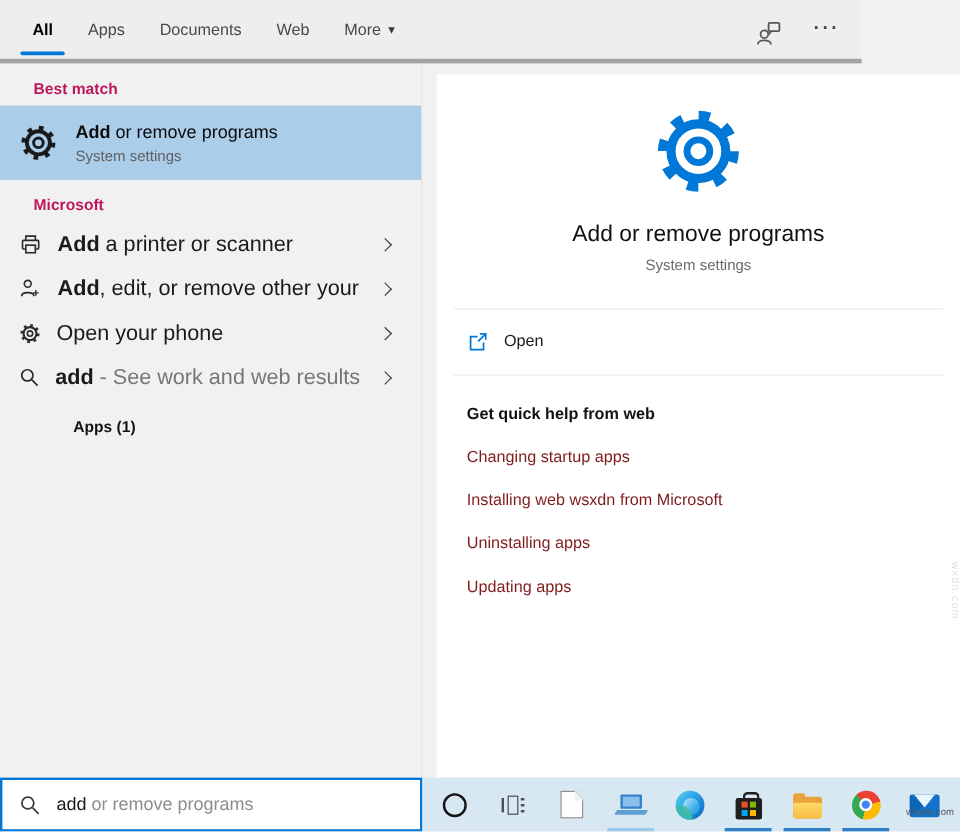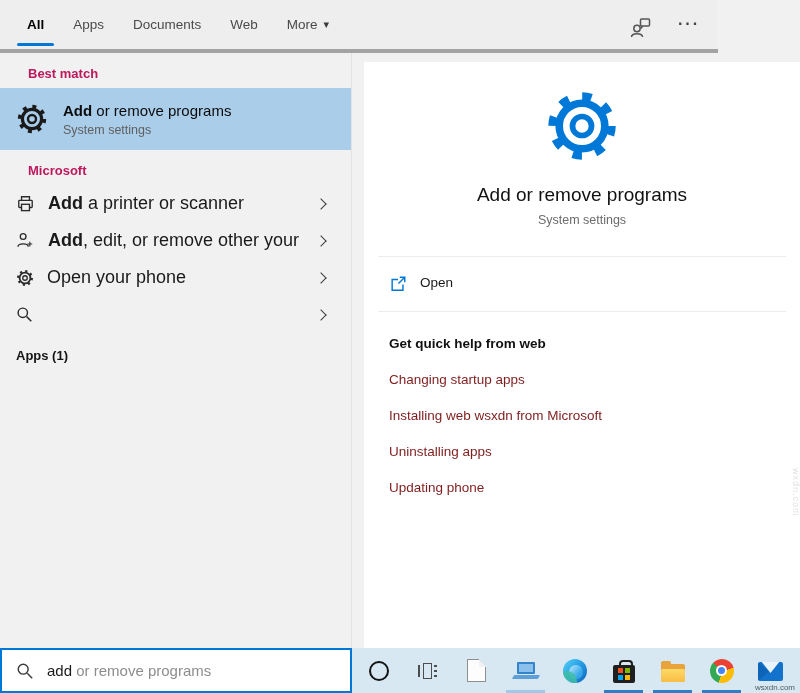--- a/index.html
+++ b/index.html
@@ -27,21 +27,21 @@
   .best-match-row { height:62px; background:#aacdea; cursor:default; }
   .bm-text { margin-left:15px; }
   .bm-title { font-size:15px; color:#0c0c0c; }
   .bm-title b { font-weight:bold; }
   .bm-sub { font-size:12.5px; color:#5f5f5f; margin-top:3px; }
   .list-row { height:37px; font-size:18px; color:#1a1a1a; cursor:default; }
   .list-row .txt { margin-left:13px; }
   .list-row b { font-weight:bold; }
   .gray { color:#767676; }
   .chev { width:8px; height:8px; border-top:1.7px solid #3c3c3c; border-right:1.7px solid #3c3c3c; transform:rotate(45deg); margin-left:auto; margin-right:10px; flex:none; }
-  .group-row { height:29px; display:flex; align-items:center; padding:0 16px; font-size:13px; font-weight:bold; color:#141414; }
+  .group-row { height:29px; display:flex; align-items:center; padding:0 16px; font-size:13px; font-weight:bold; color:#141414;margin-left:45px; }
   .photos-row { background:#dcdcdc; cursor:default; }
 
   
   .rc-center { text-align:center; }
   .big-gear { margin-top:26px; }
   .rc-title { font-size:19px; color:#111; margin-top:16px; }
   .rc-sub { font-size:12.5px; color:#6b6b6b; margin-top:7px; }
   .divider { height:1px; background:#ececec; margin:0 14px; }
   .div1 { margin-top:29px; }
   .open-row { display:flex; align-items:flex-start; padding:18px 0 18px 25px; font-size:13.5px; color:#1a1a1a; cursor:default; }
@@ -86,21 +86,21 @@
   .icon-folder { position:relative; width:24px; height:18px; margin-top:4px; }
   .icon-folder .back { position:absolute; left:0; top:0; width:24px; height:18px; background:#e8a33d; border-radius:2px; }
   .icon-folder .tab { position:absolute; left:0; top:-3px; width:10px; height:5px; background:#e8a33d; border-radius:2px 2px 0 0; }
   .icon-folder .front { position:absolute; left:0; top:5px; width:24px; height:13px; background:linear-gradient(180deg,#ffd967,#f7bd45); border-radius:2px; }
   .icon-chrome { position:relative; width:24px; height:24px; border-radius:50%; background:conic-gradient(from -45deg, #ea4335 0 120deg, #fbbc05 0 240deg, #34a853 0 360deg); }
   .icon-chrome::after { content:""; position:absolute; left:6.5px; top:6.5px; width:11px; height:11px; border-radius:50%; background:#4285f4; border:2.2px solid #fff; box-sizing:border-box; }
   .icon-mail { position:relative; width:25px; height:19px; background:#1272cc; border-radius:2px; overflow:hidden; margin-top:2px; }
   .icon-mail::before { content:""; position:absolute; left:-5px; top:-11px; width:35px; height:22px; background:#eaf4fd; transform:rotate(0deg); clip-path:polygon(0 0, 100% 0, 50% 100%); }
   .icon-mail::after { content:""; position:absolute; left:0; top:0; width:11px; height:19px; background:#0b5ea8; clip-path:polygon(0 0, 100% 50%, 0 100%); opacity:.6; }
 
-  .tb-watermark { position:absolute; right:5px; bottom:1px; font-size:8px; color:#4e5a61; }
+  .tb-watermark { position:absolute; right:5px; bottom:12px; font-size:8px; color:#4e5a61; }
   .side-watermark { position:absolute; right:-1px; top:468px; writing-mode:vertical-rl; font-size:9px; color:rgba(0,0,0,0.13); letter-spacing:1px; }
 
   svg { display:block; }
 </style>
 </head>
 <body>
 
 <div class="screen">
 
   <div class="topbar">
@@ -192,20 +192,21 @@
     </div>
 
 
     <div class="row list-row">
       <span>
         <svg width="17" height="17" viewBox="0 0 20 20" fill="none" stroke="#2b2b2b" stroke-width="1.7">
           <circle cx="8" cy="8" r="5.5"></circle>
           <path d="M12.5 12.5 L18 18"></path>
         </svg>
       </span>
+      <span class="txt"><b>add</b><span class="gray"> - See work and web results</span></span>
       <span class="chev"></span>
     </div>
 
     <div class="group-row" style="margin-top:8px;">Apps (1)</div>
 
 
   </div>
 
   <div class="right-panel">
     <div class="right-card">
@@ -234,21 +235,21 @@
         <span class="lbl">Open</span>
       </div>
 
       <div class="divider"></div>
 
       <div class="help">
         <div class="help-header">Get quick help from web</div>
         <div class="help-item">Changing startup apps</div>
         <div class="help-item">Installing web wsxdn from Microsoft</div>
         <div class="help-item">Uninstalling apps</div>
-        <div class="help-item">Updating phone</div>
+        <div class="help-item">Updating apps</div>
       </div>
     </div>
   </div>
 
   <div class="searchbox">
     <span>
       <svg width="18" height="18" viewBox="0 0 20 20" fill="none" stroke="#3a3a3a" stroke-width="1.6">
         <circle cx="8" cy="8" r="5.5"></circle>
         <path d="M12.5 12.5 L18 18"></path>
       </svg>

